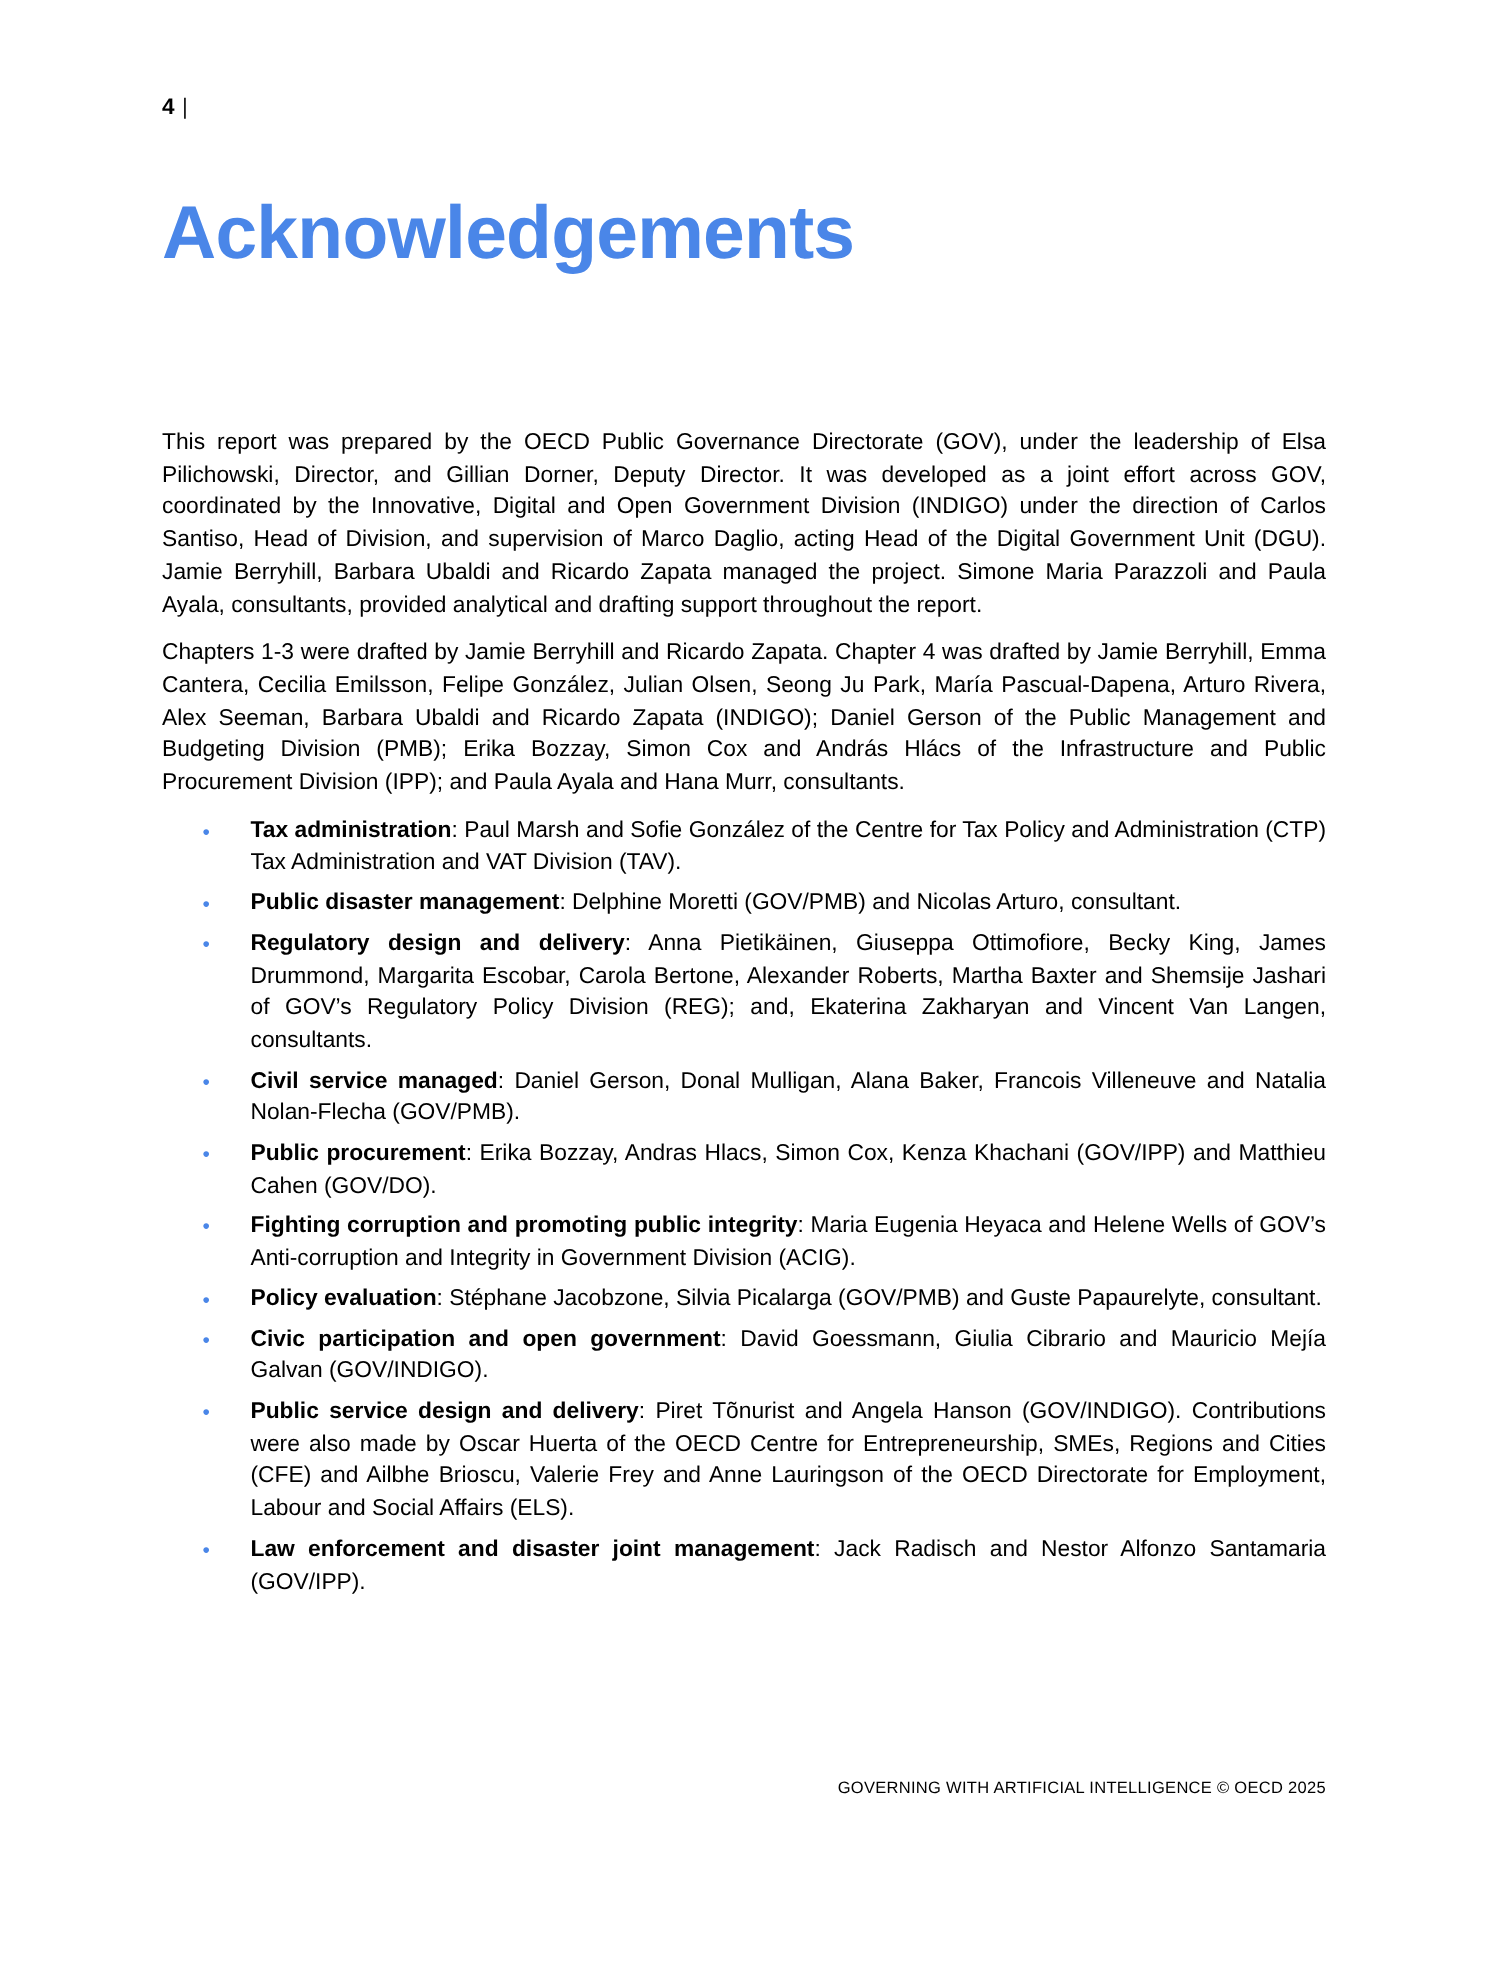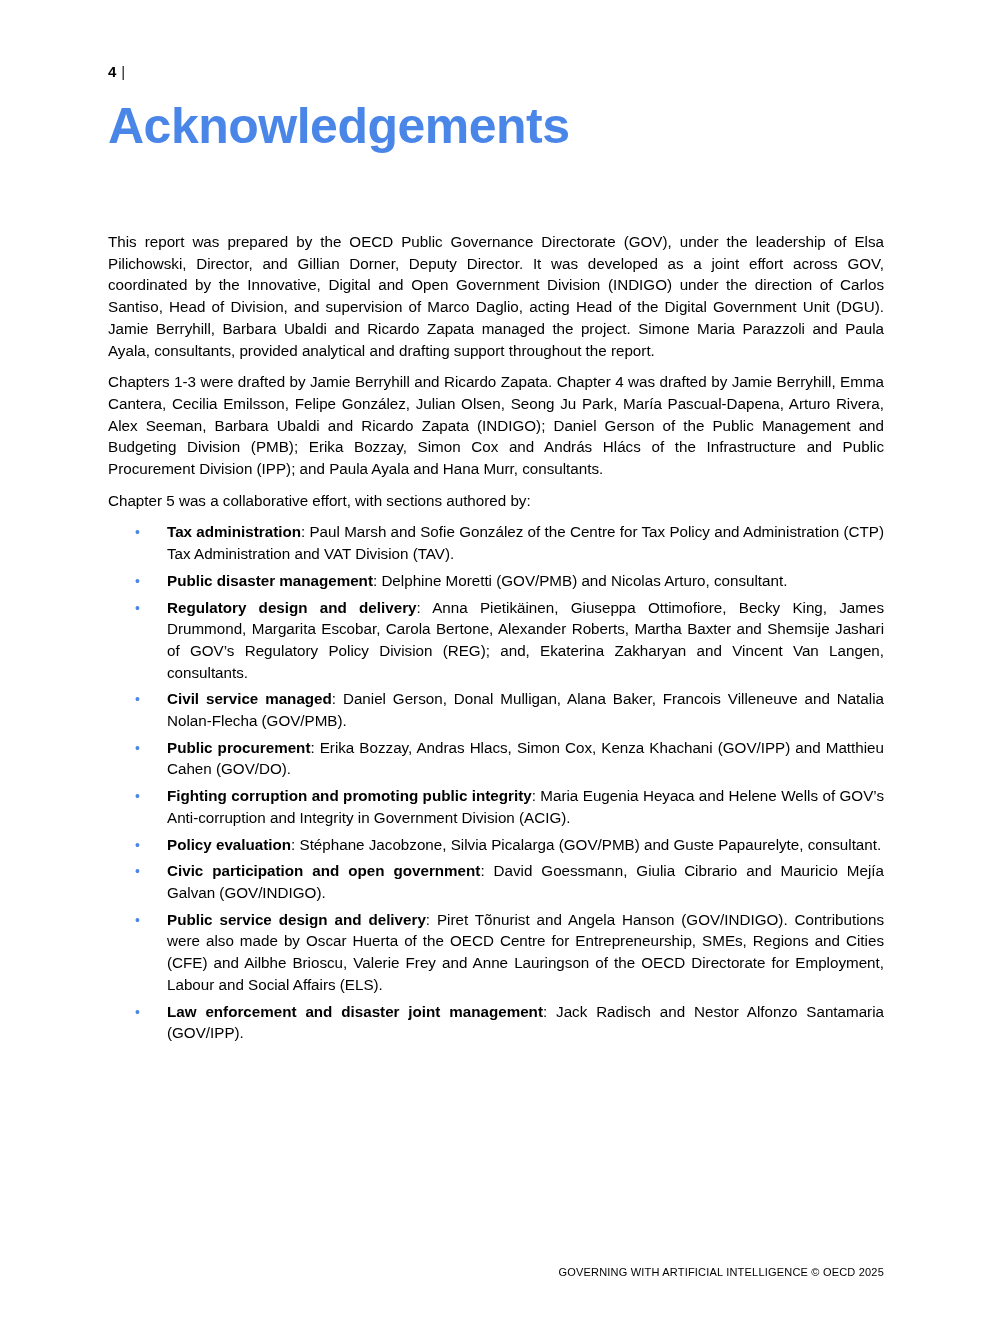--- a/index.html
+++ b/index.html
@@ -19,29 +19,29 @@
   .page-header {
     padding-top: 62px;
     font-size: 15px;
     line-height: 20px;
     color: #000;
   }
   .page-num { font-weight: 700; }
   .page-sep { font-weight: 400; padding-left: 5px; color: #1a1a1a; }
 
   .doc-title {
-    margin-top: 15px;
+    margin-top: 44px;
     font-size: 50px;
     line-height: 58px;
     font-weight: 700;
     letter-spacing: -0.5px;
     color: #4a86e8;
   }
 
-  .body-block { margin-top: 76px; }
+  .body-block { margin-top: 100px; }
 
   .para {
     font-size: 15.2px;
     line-height: 21.7px;
     text-align: justify;
     margin-bottom: 10px;
   }
 
   ul.authors { list-style: none; margin: 0; }
   li.author-item {
@@ -56,21 +56,21 @@
     position: absolute;
     left: 27px;
     top: 1px;
     font-size: 14px;
     color: #4a86e8;
   }
   .bold { font-weight: 700; }
 
   .footer {
     position: absolute;
-    top: 1266px;
+    top: 1186px;
     right: 108px;
     font-size: 11px;
     letter-spacing: 0.2px;
     color: #000;
     white-space: nowrap;
   }
 </style>
 </head>
 <body>
 
@@ -79,21 +79,20 @@
 
     <div class="page-header">
       <span class="page-num">4</span><span class="page-sep">|</span>
     </div>
 
     <h1 class="doc-title">Acknowledgements</h1>
 
     <div class="body-block">
       <p class="para">This report was prepared by the OECD Public Governance Directorate (GOV), under the leadership of Elsa Pilichowski, Director, and Gillian Dorner, Deputy Director. It was developed as a joint effort across GOV, coordinated by the Innovative, Digital and Open Government Division (INDIGO) under the direction of Carlos Santiso, Head of Division, and supervision of Marco Daglio, acting Head of the Digital Government Unit (DGU). Jamie Berryhill, Barbara Ubaldi and Ricardo Zapata managed the project. Simone Maria Parazzoli and Paula Ayala, consultants, provided analytical and drafting support throughout the report.</p>
       <p class="para">Chapters 1-3 were drafted by Jamie Berryhill and Ricardo Zapata. Chapter 4 was drafted by Jamie Berryhill, Emma Cantera, Cecilia Emilsson, Felipe González, Julian Olsen, Seong Ju Park, María Pascual-Dapena, Arturo Rivera, Alex Seeman, Barbara Ubaldi and Ricardo Zapata (INDIGO); Daniel Gerson of the Public Management and Budgeting Division (PMB); Erika Bozzay, Simon Cox and András Hlács of the Infrastructure and Public Procurement Division (IPP); and Paula Ayala and Hana Murr, consultants.</p>
-      <p class="para">Chapter 5 was a collaborative effort, with sections authored by:</p>
 
       <ul class="authors">
         <li class="author-item">
           <span class="bullet">•</span><span class="bold">Tax administration</span><span>: Paul Marsh and Sofie González of the Centre for Tax Policy and Administration (CTP) Tax Administration and VAT Division (TAV).</span>
         </li>
         <li class="author-item">
           <span class="bullet">•</span><span class="bold">Public disaster management</span><span>: Delphine Moretti (GOV/PMB) and Nicolas Arturo, consultant.</span>
         </li>
         <li class="author-item">
           <span class="bullet">•</span><span class="bold">Regulatory design and delivery</span><span>: Anna Pietikäinen, Giuseppa Ottimofiore, Becky King, James Drummond, Margarita Escobar, Carola Bertone, Alexander Roberts, Martha Baxter and Shemsije Jashari of GOV’s Regulatory Policy Division (REG); and, Ekaterina Zakharyan and Vincent Van Langen, consultants.</span>

